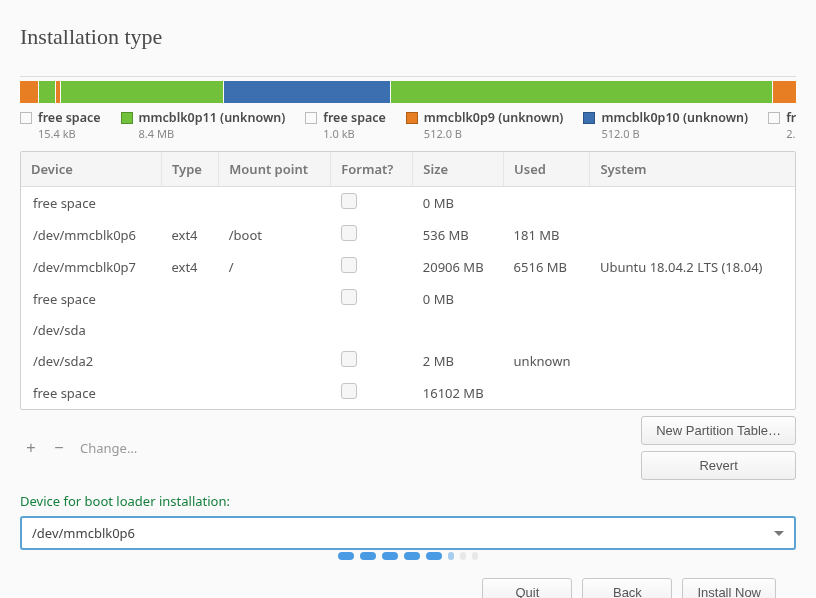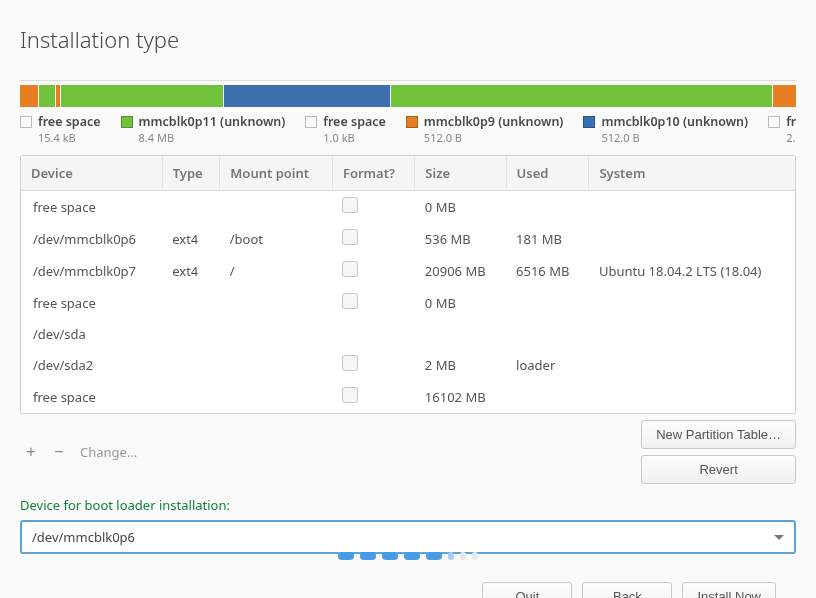--- a/index.html
+++ b/index.html
@@ -1,19 +1,19 @@
 <!DOCTYPE html>
 <html><head>
 <meta charset="utf-8">
 <style>
 * { box-sizing: border-box; margin: 0; padding: 0; }
 body { font-family: "Noto Sans", "Segoe UI", Ubuntu, sans-serif; font-size: 13px; color: #333; background: #fafafa; width: 816px; height: 598px; overflow: hidden; position: relative; }
 .window { display: flex; flex-direction: column; height: 100%; }
 .header { padding: 24px 20px 18px; }
-.title { font-size: 22px; font-weight: 300; color: #4a4a4a; }
+.title { font-size: 22px; font-weight: 300; color: #4a4a4a; font-family: Liberation Serif, serif; }
 .content { padding: 8px 20px; flex: 1; display: flex; flex-direction: column; }
 .partition-bar-wrap { border-top: 1px solid #ddd; padding-top: 4px; }
 .partition-bar { display: flex; height: 22px; width: 100%; }
 .pseg { height: 100%; }
 .pseg + .pseg { margin-left: 1px; }
 .legend { display: flex; gap: 20px; margin-top: 6px; padding-bottom: 6px; overflow: hidden; white-space: nowrap; }
 .legend-item { display: flex; flex-direction: column; }
 .legend-top { display: flex; align-items: center; gap: 6px; }
 .sw { width: 12px; height: 12px; border: 1px solid rgba(0,0,0,0.25); }
 .legend-name { font-weight: 600; color: #4a4a4a; font-size: 12.5px; }
@@ -165,21 +165,21 @@
               <td></td>
               <td></td>
               <td></td>
             </tr>
             <tr>
               <td class="device">/dev/sda2</td>
               <td></td>
               <td></td>
               <td><span class="cb"></span></td>
               <td>2 MB</td>
-              <td>loader</td>
+              <td>unknown</td>
               <td></td>
             </tr>
             <tr>
               <td class="device">free space</td>
               <td></td>
               <td></td>
               <td><span class="cb"></span></td>
               <td>16102 MB</td>
               <td></td>
               <td></td>

